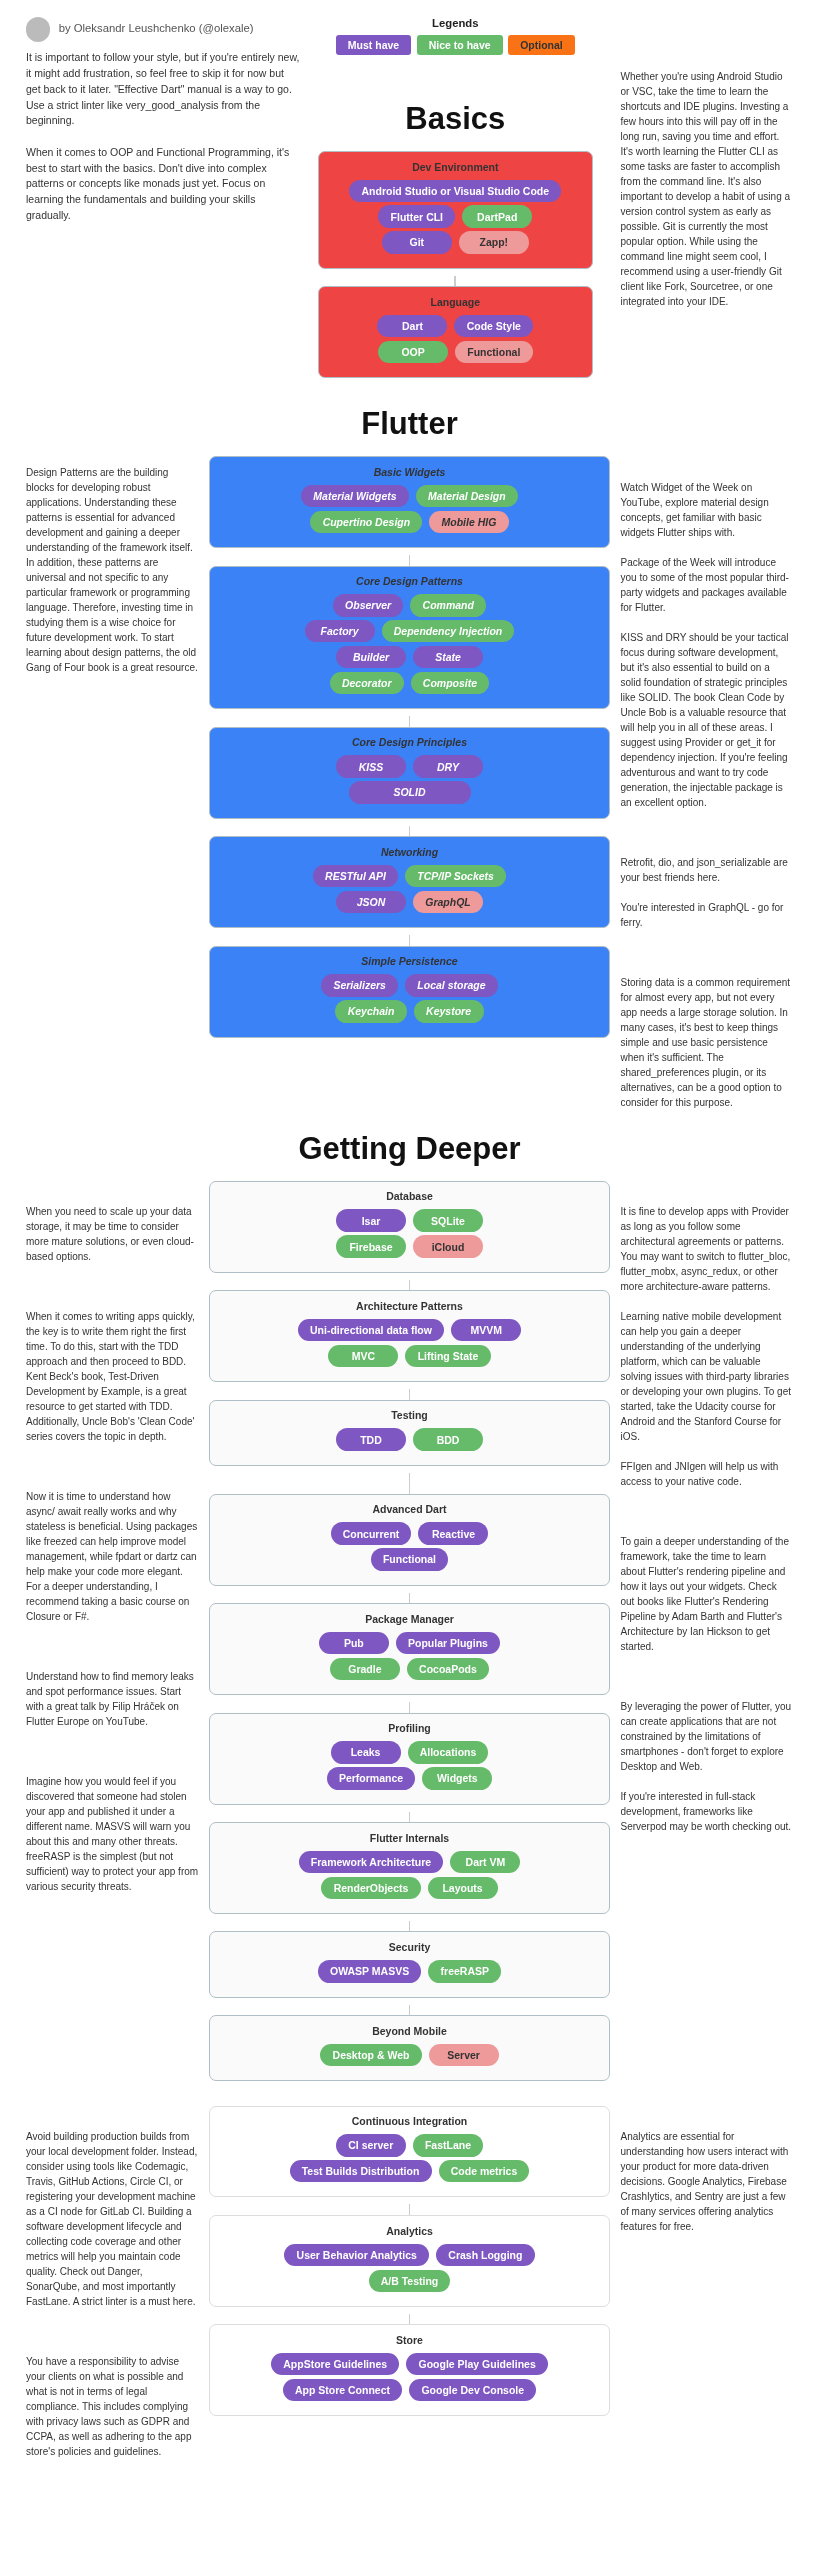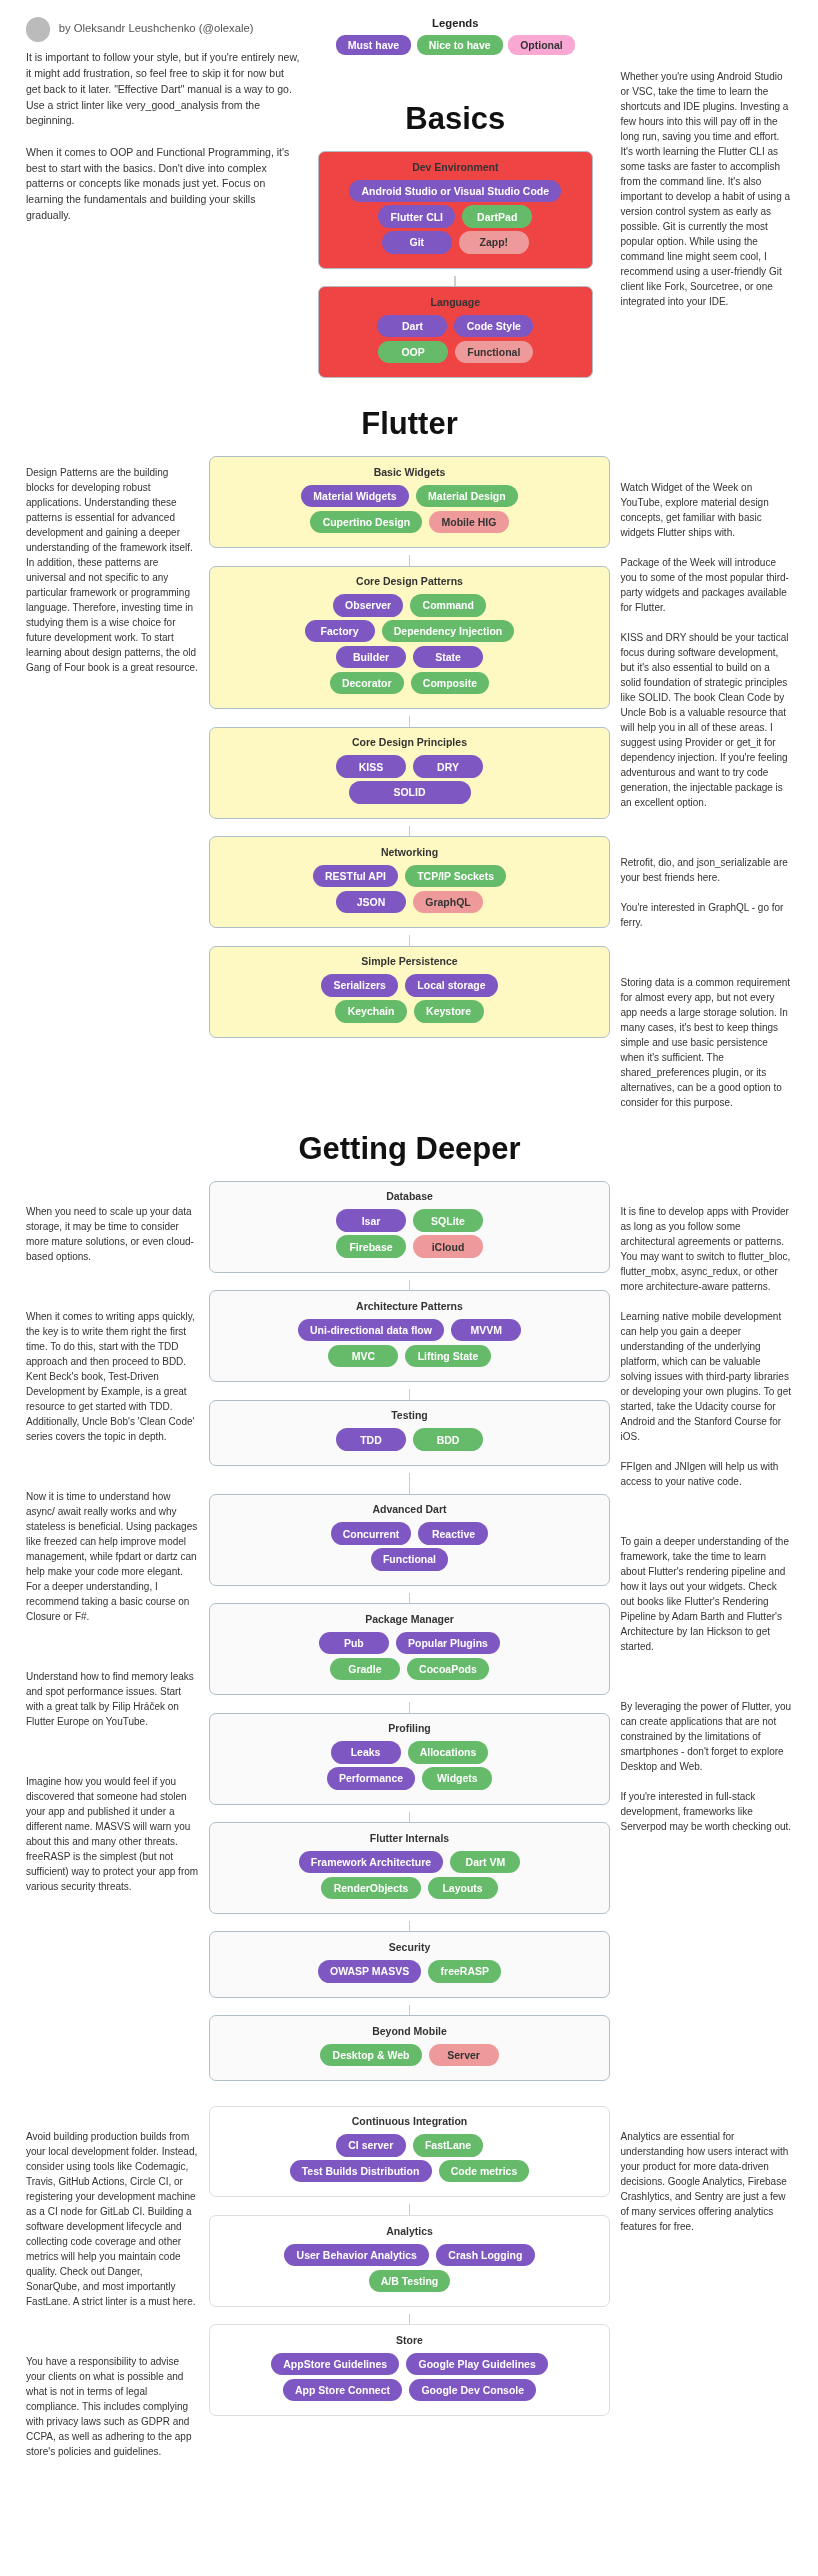--- a/index.html
+++ b/index.html
@@ -52,28 +52,28 @@
       margin-bottom: 5.2px;
     }
     .legend-items {
       display: flex;
       gap: 5.2px;
       justify-content: center;
       margin-bottom: 10.5px;
     }
     .legend-pill {
       padding: 4.4px 12.2px;
-      border-radius: 9px;
+      border-radius: 3px;
       font-size: 10.5px;
       font-weight: 600;
       color: #fff;
     }
     .legend-pill.must-have { background: #7e57c2; }
     .legend-pill.nice-to-have { background: #66bb6a; }
-    .legend-pill.optional { background: #f9a8d4; color: #333; }
+    .legend-pill.optional { background: #f97316; color: #333; }
 
     
     .section-title {
       font-size: 31px;
       font-weight: 800;
       text-align: center;
       margin: 21px 0 14px 0;
       color: #111;
     }
 
@@ -149,21 +149,21 @@
     
     .v-line {
       width: 1.7px;
       background: #ccc;
       height: 10.5px;
       margin: 0 auto;
     }
 
     
     .group-box.basics { border-color: #b0bec5; background: #ef4444; }
-    .group-box.flutter { border-color: #b0bec5; background: #fef9c3; }
+    .group-box.flutter { border-color: #b0bec5; background: #3b82f6; font-style: italic; }
     .group-box.deeper { border-color: #b0bec5; background: #fafafa; }
   </style>
 </head>
 <body>
 
 <div class="page-wrapper">
 
   <div style="display:flex; gap:17.4px; margin-bottom:8.7px;">
     <div class="header-left">
       <div class="author-line">

